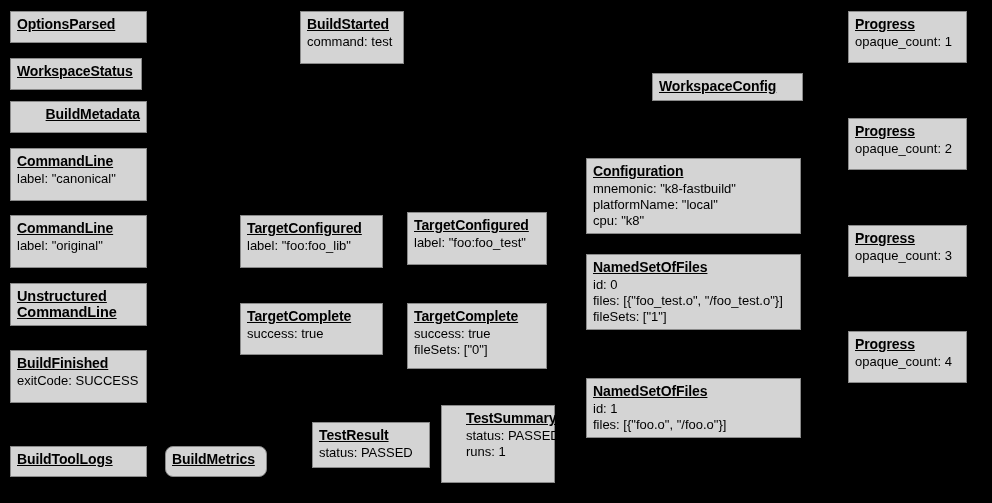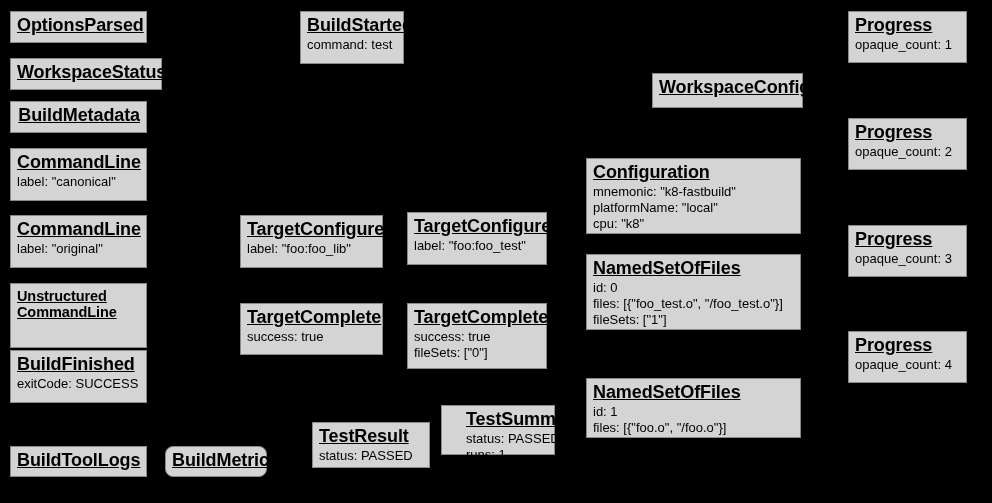--- a/index.html
+++ b/index.html
@@ -19,21 +19,21 @@
   .node {
     position: absolute;
     box-sizing: border-box;
     background: #d4d4d4;
     border: 1px solid #8a8a8a;
     padding: 4px 6px 5px 6px;
     line-height: 1.0;
   }
   .node-title {
     display: inline-block;
-    font-size: 18px;
+    font-size: 14px;
     font-weight: bold;
     color: #000000;
     text-decoration: underline;
     text-underline-offset: 1px;
     letter-spacing: -0.1px;
     white-space: nowrap;
     margin-bottom: 2px;
   }
   .node-title-wrap {
     display: block;
@@ -63,21 +63,21 @@
 </style>
 </head>
 <body>
 
 <div id="canvas">
 
   <div class="node" style="left:10px; top:11px; width:137px; height:32px;">
     <span class="node-title">OptionsParsed</span>
   </div>
 
-  <div class="node" style="left:10px; top:58px; width:152px; height:32px;">
+  <div class="node" style="left:10px; top:58px; width:132px; height:32px;">
     <span class="node-title">WorkspaceStatus</span>
   </div>
 
   <div class="node" style="left:10px; top:101px; width:137px; height:32px;text-align:right;">
     <span class="node-title">BuildMetadata</span>
   </div>
 
   <div class="node" style="left:10px; top:148px; width:137px; height:53px;">
     <span class="node-title">CommandLine</span>
     <span class="node-fields">
@@ -85,21 +85,21 @@
     </span>
   </div>
 
   <div class="node" style="left:10px; top:215px; width:137px; height:53px;">
     <span class="node-title">CommandLine</span>
     <span class="node-fields">
       <span class="field">label: "original"</span>
     </span>
   </div>
 
-  <div class="node" style="left:10px; top:283px; width:137px; height:65px;">
+  <div class="node" style="left:10px; top:283px; width:137px; height:43px;">
     <span class="node-title-wrap">
       <span>Unstructured</span>
       <span>CommandLine</span>
     </span>
   </div>
 
   <div class="node" style="left:10px; top:350px; width:137px; height:53px;">
     <span class="node-title">BuildFinished</span>
     <span class="node-fields">
       <span class="field">exitCode: SUCCESS</span>
@@ -151,29 +151,29 @@
     </span>
   </div>
 
   <div class="node" style="left:312px; top:422px; width:118px; height:46px;">
     <span class="node-title">TestResult</span>
     <span class="node-fields">
       <span class="field">status: PASSED</span>
     </span>
   </div>
 
-  <div class="node" style="left:441px; top:405px; width:114px; height:50px;padding-left:24px;">
+  <div class="node" style="left:441px; top:405px; width:114px; height:78px;padding-left:24px;">
     <span class="node-title">TestSummary</span>
     <span class="node-fields">
       <span class="field">status: PASSED</span>
       <span class="field">runs: 1</span>
     </span>
   </div>
 
-  <div class="node" style="left:652px; top:73px; width:151px; height:35px;">
+  <div class="node" style="left:652px; top:73px; width:151px; height:28px;">
     <span class="node-title">WorkspaceConfig</span>
   </div>
 
   <div class="node" style="left:586px; top:158px; width:215px; height:76px;">
     <span class="node-title">Configuration</span>
     <span class="node-fields">
       <span class="field">mnemonic: "k8-fastbuild"</span>
       <span class="field">platformName: "local"</span>
       <span class="field">cpu: "k8"</span>
     </span>

